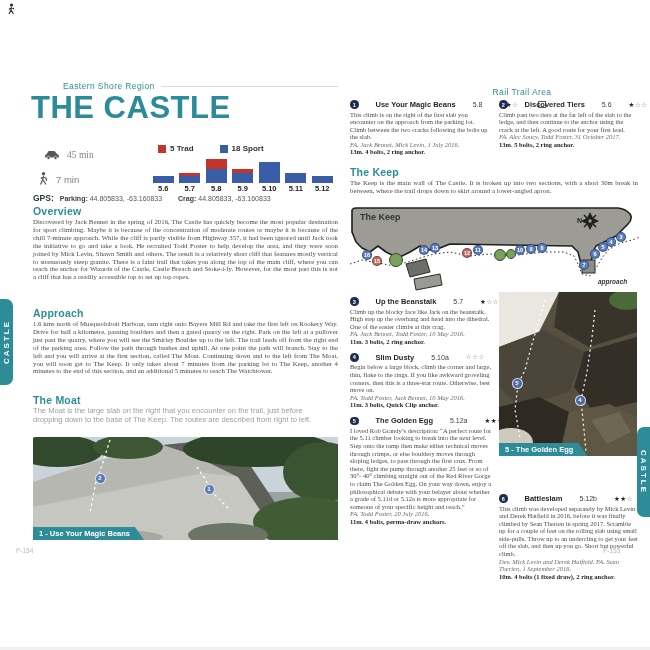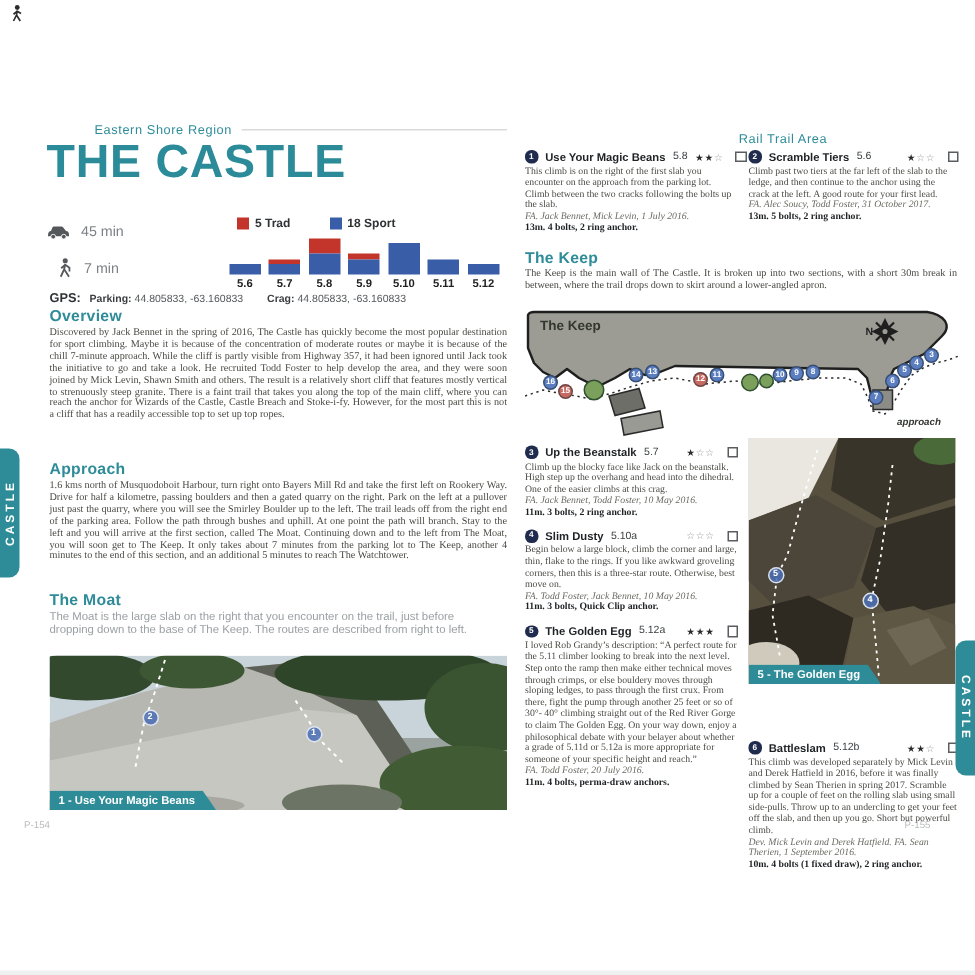--- a/index.html
+++ b/index.html
@@ -32,21 +32,21 @@
   .seg.sport{background:#3A5DA8;}
   #chart-xlabels{display:flex;}
   .bar-label{width:26.5px;text-align:center;font-size:7.5px;font-weight:bold;color:#222;}
   
   .tab{background:#2E8C99;color:#fff;font-weight:bold;font-size:8px;letter-spacing:2px;
        display:flex;align-items:center;justify-content:center;writing-mode:vertical-rl;}
   #tab-left{left:0;top:299px;width:13px;height:86px;border-radius:7px 0 0 7px;transform:rotate(180deg);}
   #tab-right{right:0;top:427px;width:13px;height:90px;border-radius:7px 0 0 7px;}
   
   .route{margin-bottom:7px;}
-  .r-head{display:flex;align-items:center;gap:5px;}
+  .r-head{display:flex;align-items:center;gap:17px;}
   .r-num{width:8.5px;height:8.5px;border-radius:50%;background:#1F2C4E;color:#fff;
          font-size:5.5px;font-weight:bold;display:flex;align-items:center;justify-content:center;flex:0 0 auto;}
   .r-name{font-size:7.5px;font-weight:bold;color:#1e2224;white-space:nowrap;}
   .r-grade{font-size:7px;color:#3a3e40;}
   .r-stars{margin-left:auto;font-size:6.5px;letter-spacing:.5px;white-space:nowrap;}
   .sf{color:#2a2a2a;} .se{color:#8a8d8f;}
   .r-check{width:5.5px;height:5.5px;border:1px solid #5a5d5f;margin-left:3px;flex:0 0 auto;}
   .r-desc{font-family:"Liberation Serif",serif;font-size:6.5px;line-height:7.6px;color:#4a4a44;margin-top:1.5px;}
   .r-fa{font-family:"Liberation Serif",serif;font-style:italic;font-size:6.5px;line-height:7.6px;color:#6b6b63;}
   .r-stats{font-family:"Liberation Serif",serif;font-weight:bold;font-size:6.5px;line-height:8px;color:#1e2224;}
@@ -76,21 +76,21 @@
     <path d="M5.5 4 L5 7 L3 11 M5 7 L7.5 11 M5.5 4.5 L3 6.5 M5.5 4.5 L8 6" stroke="#2b2b2b" stroke-width="1.1" fill="none"></path>
   </svg>
 
   <div class="abs region-head" style="left:33px;top:81px;width:305px;">
     <span class="region-label">Eastern Shore Region</span>
     <span class="region-rule"></span>
   </div>
 
   <div class="abs page-title" style="left:31px;top:90px;">THE CASTLE</div>
 
-  <div class="abs time-row" style="left:31px;top:149px;">
+  <div class="abs time-row" style="left:44px;top:149px;font-family:Liberation Serif, serif;">
     <svg width="16" height="11" viewBox="0 0 16 11">
       <path d="M1 8 Q1 5 3 5 L4 2.5 Q4.3 2 5 2 L10 2 Q10.7 2 11 2.5 L13 5 Q15 5.2 15 7.5 L15 8.5 L1 8.5 Z" fill="#55585a"></path>
       <circle cx="4.5" cy="8.8" r="1.6" fill="#55585a" stroke="#fff" stroke-width=".6"></circle>
       <circle cx="11.5" cy="8.8" r="1.6" fill="#55585a" stroke="#fff" stroke-width=".6"></circle>
     </svg>
     <span>45 min</span>
   </div>
 
   <div class="abs time-row" style="left:38px;top:172px;">
     <svg width="11" height="14" viewBox="0 0 11 14">
@@ -221,21 +221,21 @@
         </div>
         <div class="r-desc">This climb is on the right of the first slab you encounter on the approach from the parking lot. Climb between the two cracks following the bolts up the slab.</div>
         <div class="r-fa">FA. Jack Bennet, Mick Levin, 1 July 2016.</div>
         <div class="r-stats">13m. 4 bolts, 2 ring anchor.</div>
       </div>
     </div>
   <div class="abs" id="rc-b" style="left:499px;top:100px;width:140px;">
       <div class="route">
         <div class="r-head">
           <span class="r-num">2</span>
-          <span class="r-name">Scramble Tiers</span>
+          <span class="r-name">Discovered Tiers</span>
           <span class="r-grade">5.6</span>
           <span class="r-stars"><span class="sf">★</span><span class="se">☆</span><span class="se">☆</span></span>
           <span class="r-check"></span>
         </div>
         <div class="r-desc">Climb past two tiers at the far left of the slab to the ledge, and then continue to the anchor using the crack at the left. A good route for your first lead.</div>
         <div class="r-fa">FA. Alec Soucy, Todd Foster, 31 October 2017.</div>
         <div class="r-stats">13m. 5 bolts, 2 ring anchor.</div>
       </div>
     </div>
 

